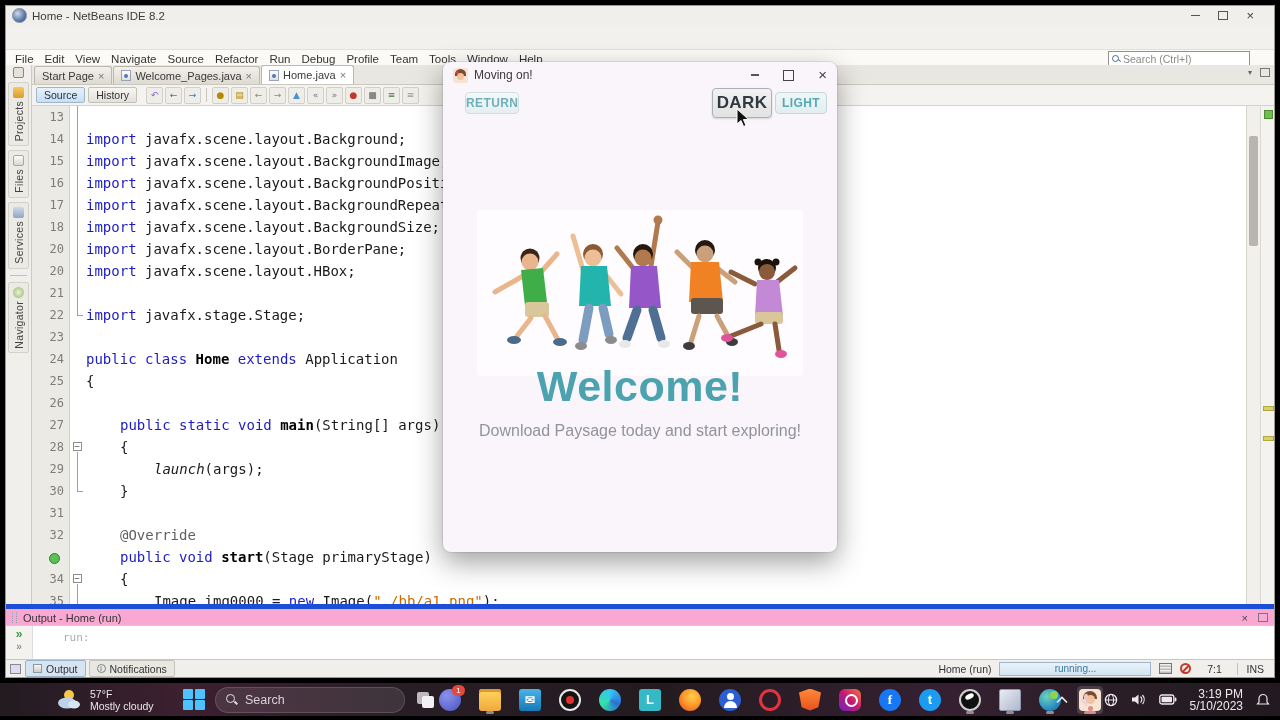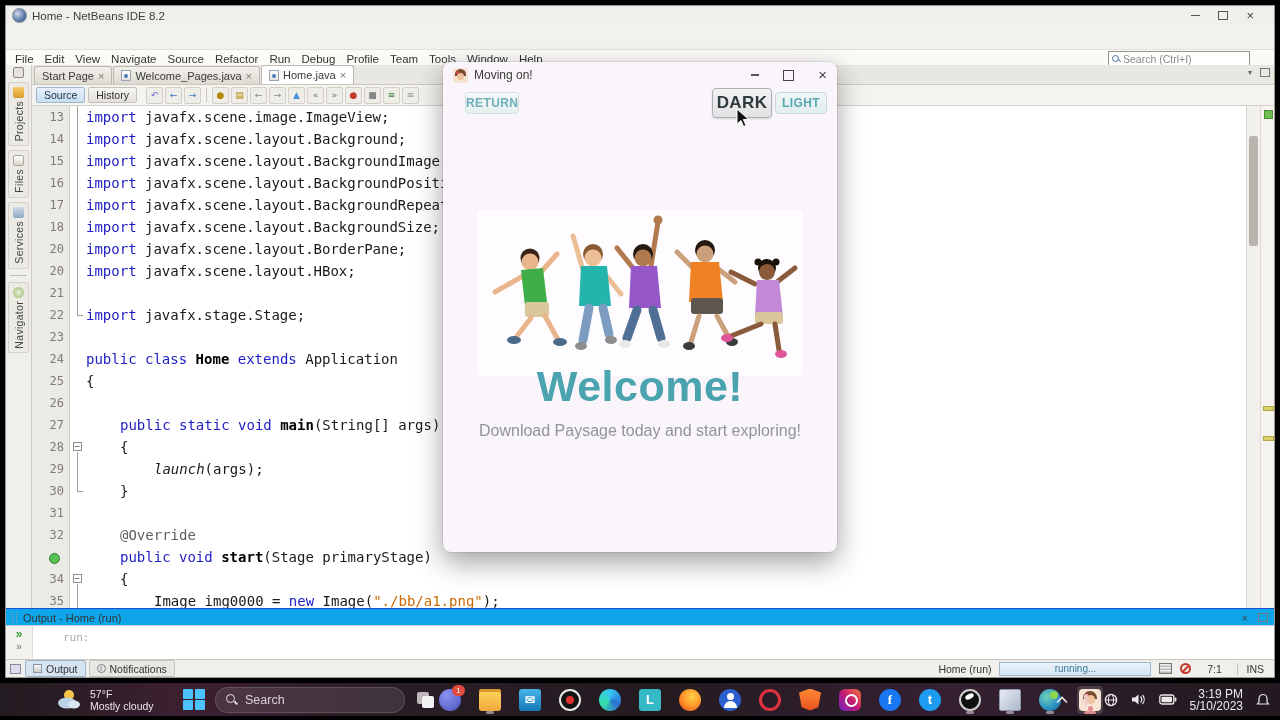--- a/index.html
+++ b/index.html
@@ -98,21 +98,21 @@
   .sg-a{color:#5f5f5f;}
   .sg-s{color:#cc6a00;}
 
   .vscroll{width:13px;flex:0 0 auto;background:#f1f0ec;border-left:1px solid #d8d5cd;position:relative;}
   .vthumb{position:absolute;left:2px;right:2px;top:30px;height:110px;background:#b8b5ae;border-radius:2px;}
   .stripe{width:13px;flex:0 0 auto;background:#f4f3ef;border-left:1px solid #ddd9d1;position:relative;}
   .ok-sq{position:absolute;left:3px;top:4px;width:7px;height:7px;background:#6fbf4e;border:1px solid #4c8c34;}
   .warnmark{position:absolute;left:2px;width:9px;height:3px;background:#d9d26a;border:1px solid #b3a83f;}
 
   
-  .out-header{position:absolute;left:0;right:0;bottom:51px;height:17px;background:#0ea5e9;border-top:1px solid #1d4ed8;
+  .out-header{position:absolute;left:0;right:0;bottom:51px;height:17px;background:#f9a8d4;border-top:5px solid #1d4ed8;
     display:flex;align-items:center;font-size:11px;color:#333;padding:0 6px;gap:6px;}
   .grip{width:3px;height:11px;border-left:1px dotted #99a;border-right:1px dotted #99a;}
   .out-header-right{margin-left:auto;display:flex;gap:10px;align-items:center;color:#555;}
   .out-body{position:absolute;left:0;right:0;bottom:17px;height:34px;background:#fff;border-top:1px solid #c9cdd4;display:flex;}
   .out-margin{width:26px;background:#f3f2ee;border-right:1px solid #ddd;display:flex;flex-direction:column;align-items:center;gap:2px;padding-top:2px;}
   .rerun{color:#3f9b41;font-weight:bold;font-size:12px;line-height:12px;}
   .rerun2{color:#8a8f96;font-weight:bold;font-size:10px;line-height:10px;}
   .out-text{font-family:"DejaVu Sans Mono",monospace;font-size:11px;color:#a7abb0;padding:5px 0 0 30px;}
   .statusbar{position:absolute;left:0;right:0;bottom:0;height:17px;background:#f0efec;border-top:1px solid #c9c6be;
     display:flex;align-items:center;font-size:10.5px;color:#333;padding:0 4px;gap:4px;}
@@ -334,21 +334,21 @@
               <span class="ei" style="color: rgb(102, 119, 136);">»</span>
               <span class="ei" style="color: rgb(192, 57, 43);">●</span>
               <span class="ei" style="color: rgb(136, 136, 136);">■</span>
               <span class="ei" style="color: rgb(58, 125, 58);">≡</span>
               <span class="ei" style="color: rgb(153, 153, 153);">≡</span>
             </div>
         </div>
 
         <div class="code-wrap">
           <div class="code-lines" id="code-lines">
-              <div class="cline"><span class="gut">13</span><span class="fold f-line"></span><span class="ctext" style="padding-left: 0px;"><span class="sg-k">import</span><span class="sg-p"> javafx.scene.image.ImageView;</span></span></div>
+              <div class="cline"><span class="gut">13</span><span class="fold f-line"></span></div>
               <div class="cline"><span class="gut">14</span><span class="fold f-line"></span><span class="ctext" style="padding-left: 0px;"><span class="sg-k">import</span><span class="sg-p"> javafx.scene.layout.Background;</span></span></div>
               <div class="cline"><span class="gut">15</span><span class="fold f-line"></span><span class="ctext" style="padding-left: 0px;"><span class="sg-k">import</span><span class="sg-p"> javafx.scene.layout.BackgroundImage;</span></span></div>
               <div class="cline"><span class="gut">16</span><span class="fold f-line"></span><span class="ctext" style="padding-left: 0px;"><span class="sg-k">import</span><span class="sg-p"> javafx.scene.layout.BackgroundPosition;</span></span></div>
               <div class="cline"><span class="gut">17</span><span class="fold f-line"></span><span class="ctext" style="padding-left: 0px;"><span class="sg-k">import</span><span class="sg-p"> javafx.scene.layout.BackgroundRepeat;</span></span></div>
               <div class="cline"><span class="gut">18</span><span class="fold f-line"></span><span class="ctext" style="padding-left: 0px;"><span class="sg-k">import</span><span class="sg-p"> javafx.scene.layout.BackgroundSize;</span></span></div>
               <div class="cline"><span class="gut">20</span><span class="fold f-line"></span><span class="ctext" style="padding-left: 0px;"><span class="sg-k">import</span><span class="sg-p"> javafx.scene.layout.BorderPane;</span></span></div>
               <div class="cline"><span class="gut">20</span><span class="fold f-line"></span><span class="ctext" style="padding-left: 0px;"><span class="sg-k">import</span><span class="sg-p"> javafx.scene.layout.HBox;</span></span></div>
               <div class="cline"><span class="gut">21</span><span class="fold f-line"></span></div>
               <div class="cline"><span class="gut">22</span><span class="fold f-end"></span><span class="ctext" style="padding-left: 0px;"><span class="sg-k">import</span><span class="sg-p"> javafx.stage.Stage;</span></span></div>
               <div class="cline"><span class="gut">23</span><span class="fold"></span><span class="ctext" style="padding-left: 0px;"></span></div>

